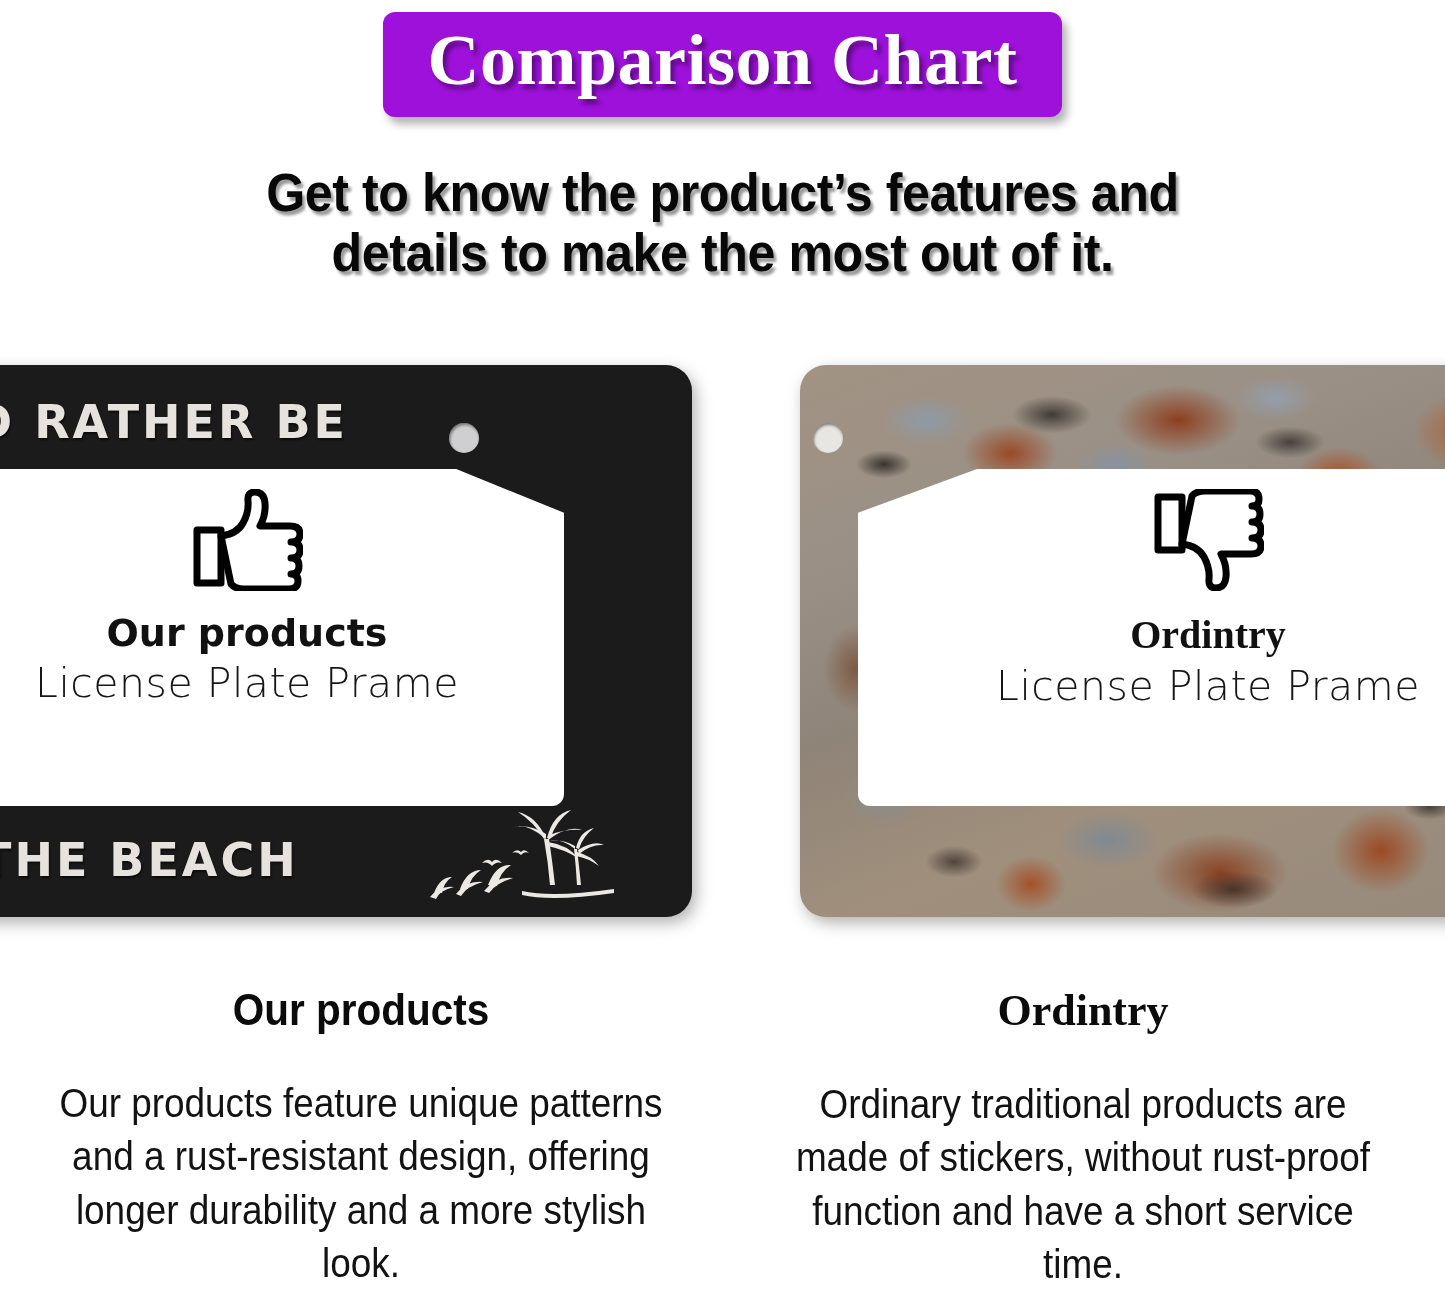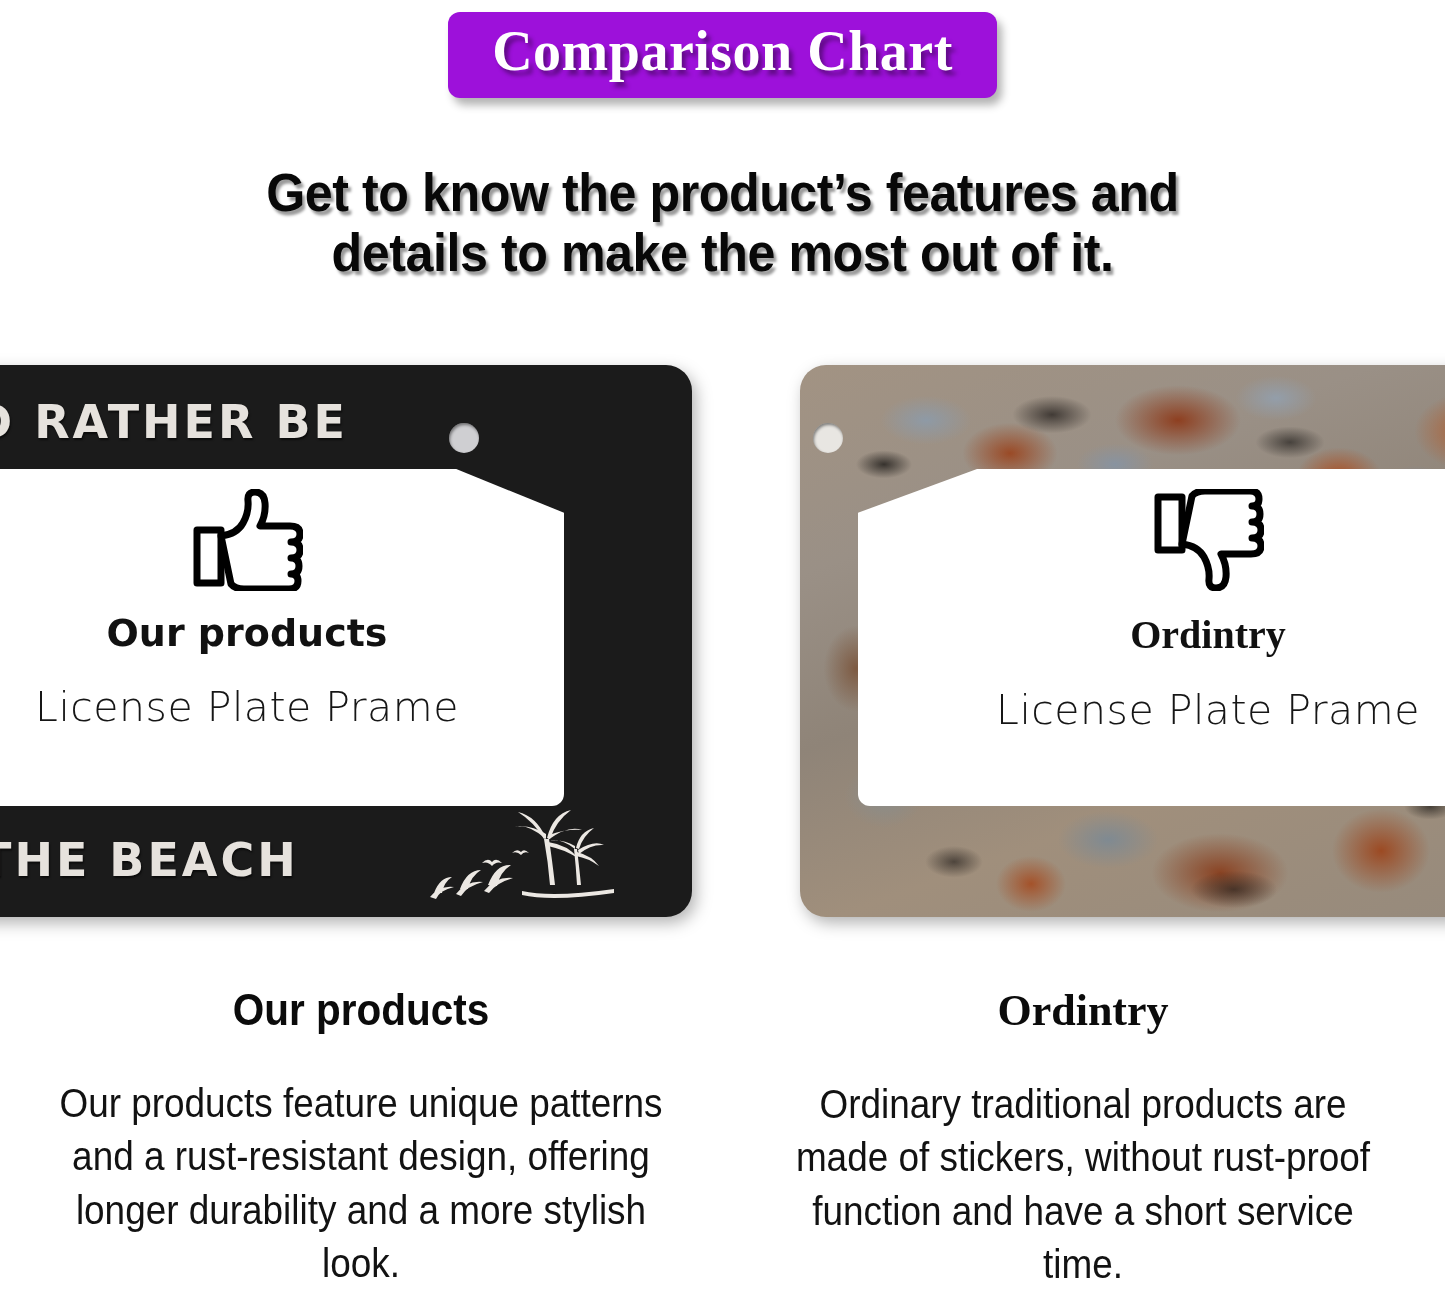--- a/index.html
+++ b/index.html
@@ -18,21 +18,21 @@
   }
   .banner {
     background: #9D11DA;
     border-radius: 12px;
     padding: 6px 44px 14px 44px;
     box-shadow: 5px 7px 9px rgba(0,0,0,0.30);
   }
   .banner-text {
     font-family: "Liberation Serif", "DejaVu Serif", serif;
     font-weight: 700;
-    font-size: 56px;
+    font-size: 72px;
     line-height: 1.18;
     color: #ffffff;
     letter-spacing: 0.5px;
     text-shadow: 4px 5px 4px rgba(0,0,0,0.38);
     white-space: nowrap;
   }
 
   
   .subtitle {
     position: absolute; left: 60px; top: 162px; width: 1325px;
@@ -154,21 +154,21 @@
     color: #111;
   }
   .prod-name-serif {
     margin-top: 20px;
     font-family: "Liberation Serif", "DejaVu Serif", serif;
     font-weight: 700;
     font-size: 40px;
     color: #111;
   }
   .prod-sub {
-    margin-top: 28px;
+    margin-top: 4px;
     font-family: "DejaVu Sans", sans-serif;
     font-weight: 300;
     font-size: 41px;
     color: #161616;
     letter-spacing: 0.5px;
   }
 
   
   .bottom { position: absolute; left: 0; top: 985px; width: 1445px; height: 330px; display: flex; }
   .col { width: 722px; text-align: center; padding: 0 24px; }

